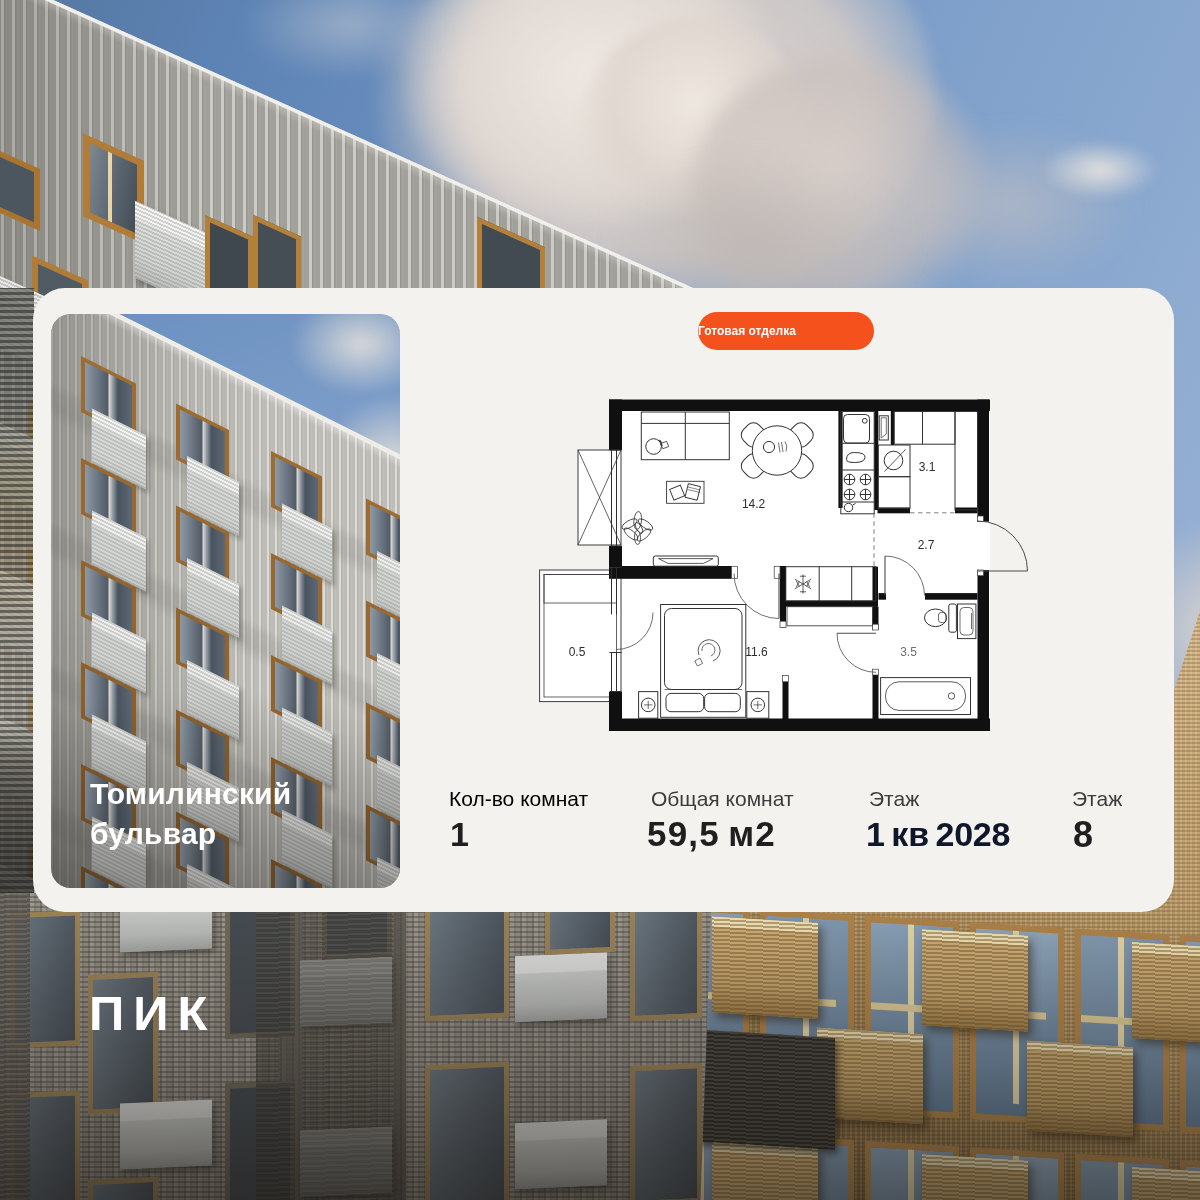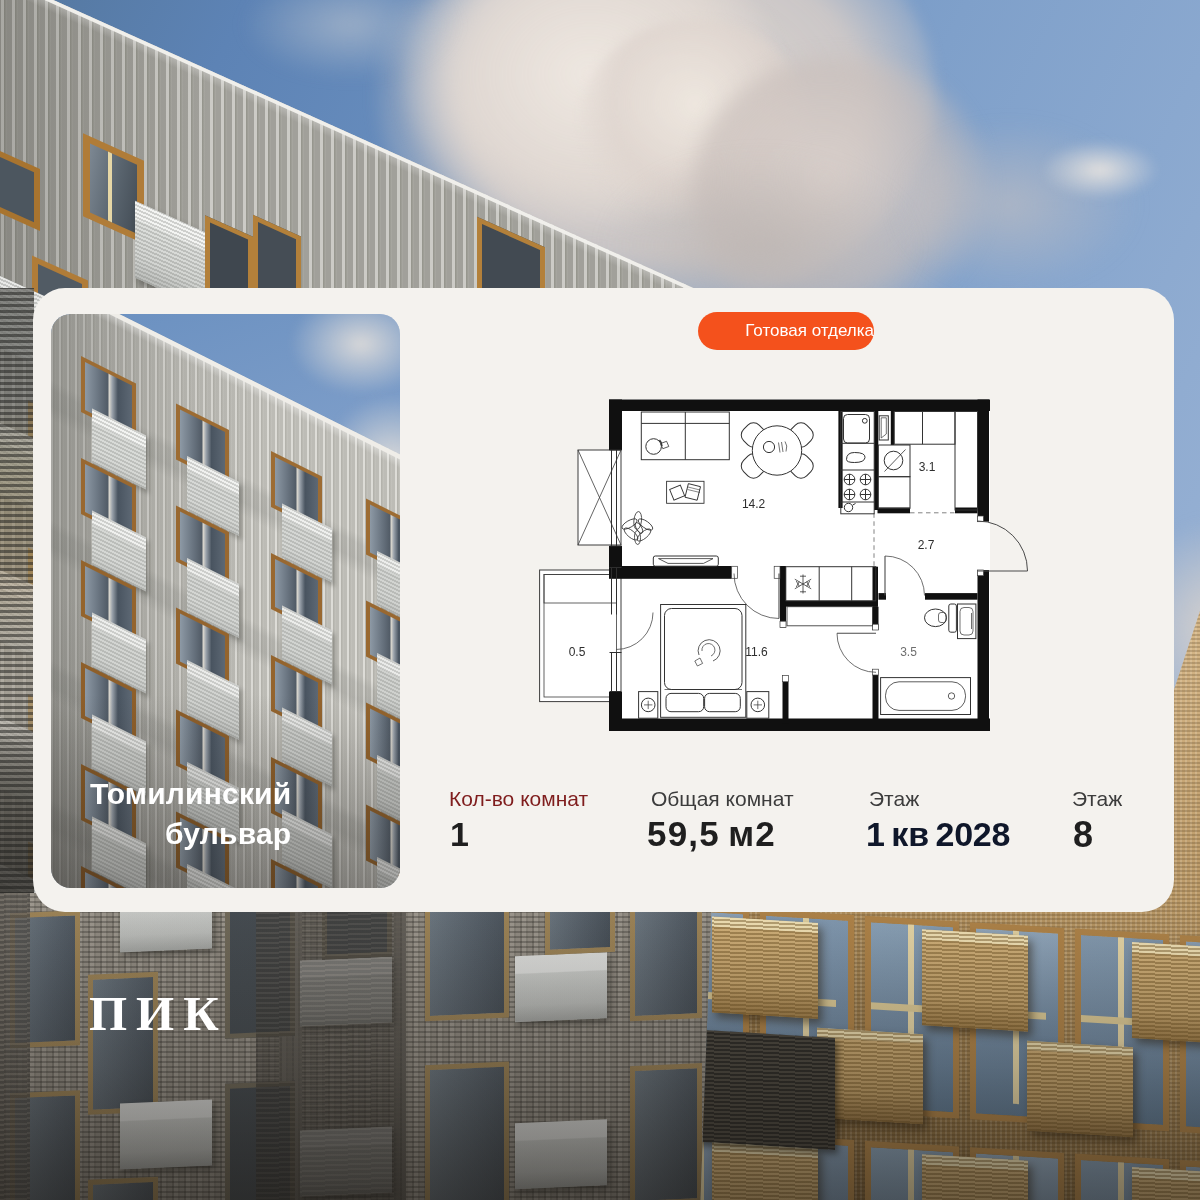--- a/index.html
+++ b/index.html
@@ -173,21 +173,21 @@
     <div class="abs" style="left:35px;top:470px;width:160px;height:112px;background:repeating-linear-gradient(0deg,#2e2c28 0 2px,#4a463e 2px 4px);box-shadow:3px 4px 6px rgba(20,15,8,.5);"></div>
   </div>
 </div>
 
 <div class="abs" style="left:0;top:900px;width:1200px;height:300px;
   background:linear-gradient(180deg,rgba(25,22,18,0) 0%,rgba(25,22,18,.22) 55%,rgba(22,19,15,.5) 100%);"></div>
 
 <div class="abs" id="card" style="left:33px;top:288px;width:1141px;height:624px;background:#f4f2ee;border-radius:32px;"></div>
 
 <div class="abs" id="photo" style="left:51px;top:314px;width:349px;height:574px;border-radius:20px;overflow:hidden;
-  background:linear-gradient(160deg,#6a90c0 0%,#7b9cc8 30%,#8ca9ce 55%,#9fb4d2 80%,#b0bfd5 100%);text-align:right;">
+  background:linear-gradient(160deg,#6a90c0 0%,#7b9cc8 30%,#8ca9ce 55%,#9fb4d2 80%,#b0bfd5 100%);">
 
   <div class="abs" style="left:240px;top:-20px;width:140px;height:100px;border-radius:50%;background:radial-gradient(ellipse at 50% 50%,rgba(233,227,220,.85) 0%,rgba(226,219,212,0) 72%);filter:blur(4px);"></div>
 
   <div class="abs" style="left:270px;top:80px;width:140px;height:150px;border-radius:50%;background:radial-gradient(ellipse at 50% 50%,rgba(236,229,220,.9) 0%,rgba(226,218,210,0) 70%);filter:blur(5px);"></div>
   <div class="abs" style="left:300px;top:200px;width:120px;height:130px;border-radius:50%;background:radial-gradient(ellipse at 50% 50%,rgba(225,216,208,.8) 0%,rgba(215,206,198,0) 72%);filter:blur(6px);"></div>
 
   <div class="abs" style="left:0;top:-34px;width:360px;height:900px;transform-origin:0 0;transform:skewY(26.57deg);
     background:
       linear-gradient(180deg,rgba(255,255,255,.55) 0px,rgba(255,255,255,0) 14px),
       linear-gradient(90deg,rgba(70,70,66,.35) 0px,rgba(70,70,66,.1) 120px,rgba(0,0,0,0) 220px),
@@ -259,21 +259,21 @@
     <div class="abs" style="left:34px;top:575px;width:47px;height:48px;background:linear-gradient(90deg,#8d99a5 0%,#68737f 30%,#525c67 48%,#d8d5cd 52%,#9aa2ab 58%,#495460 70%,#5d6874 100%);"></div>
 
   </div>
 
   <div class="abs" style="left:0;top:380px;width:349px;height:194px;background:linear-gradient(180deg,rgba(30,28,26,0) 0%,rgba(30,28,26,.18) 55%,rgba(28,26,24,.32) 100%);"></div>
 
   <div class="abs" style="left:39px;top:460px;color:#fff;font-size:30px;font-weight:bold;line-height:40px;letter-spacing:0.2px;">Томилинский<br>бульвар</div>
 </div>
 
 <div class="abs" id="badge" style="left:698px;top:312px;width:176px;height:38px;border-radius:19px;background:#f4511c;
-  color:#fff;font-size:17px;font-weight:normal;text-align:right;line-height:38px;">Готовая отделка</div>
+  color:#fff;font-size:12px;font-weight:bold;text-align:left;line-height:38px;">Готовая отделка</div>
 
 <svg id="plan" class="abs" style="left:530px;top:390px;" width="510" height="355" viewBox="530 390 510 355" fill="none">
 <g stroke="#3c3c3c" stroke-width="1">
 
 <rect x="609" y="399" width="381" height="332" fill="#ffffff" stroke="none"></rect>
 
 <g>
         <rect x="578" y="450" width="43" height="95" fill="#fff"></rect>
 <path d="M578 450 L621 545 M578 545 L621 450" stroke-width="0.8"></path>
       </g>
@@ -512,29 +512,29 @@
 <path d="M971.5 613 L971.5 629" stroke-width="0.7"></path>
 
 <rect x="880.6" y="677.6" width="89.9" height="36.9"></rect>
 <rect x="885.5" y="681.8" width="80" height="28.6" rx="13.5" stroke-width="0.8"></rect>
 <circle cx="951.5" cy="696" r="3.2" stroke-width="0.8"></circle>
 </g>
 
 <text x="908.5" y="656" font-size="12" fill="#6e6e6e" font-family="Liberation Sans" text-anchor="middle">3.5</text>
 </svg>
 
-<div class="abs" style="left:449px;top:787px;font-size:21px;color:#7f1d1d;">Кол-во комнат</div>
+<div class="abs" style="left:449px;top:787px;font-size:21px;color:#000000;">Кол-во комнат</div>
 
 <div class="abs" style="left:450px;top:815px;font-size:34px;font-weight:bold;color:#1f1f1f;letter-spacing:-0.5px;">1</div>
 
 <div class="abs" style="left:651px;top:787px;font-size:21px;color:#3c3c3c;">Общая комнат</div>
 
 <div class="abs" style="left:647px;top:814px;font-size:35px;font-weight:bold;color:#1f1f1f;letter-spacing:1.2px;">59,5 м2</div>
 
 <div class="abs" style="left:869px;top:787px;font-size:21px;color:#3c3c3c;">Этаж</div>
 
 <div class="abs" style="left:866px;top:815px;font-size:34px;font-weight:bold;color:#0f172a;letter-spacing:-0.2px;">1 кв 2028</div>
 
 <div class="abs" style="left:1072px;top:787px;font-size:21px;color:#3c3c3c;">Этаж</div>
 
 <div class="abs" style="left:1073px;top:814px;font-size:36px;font-weight:bold;color:#1f1f1f;">8</div>
 
-<div class="abs" style="left:89px;top:985px;color:#fff;font-size:49px;font-weight:bold;letter-spacing:9px;font-family:Liberation Serif, serif;">ПИК</div>
+<div class="abs" style="left:89px;top:985px;color:#fff;font-size:49px;font-weight:bold;letter-spacing:9px;">ПИК</div>
 
 </body></html>

